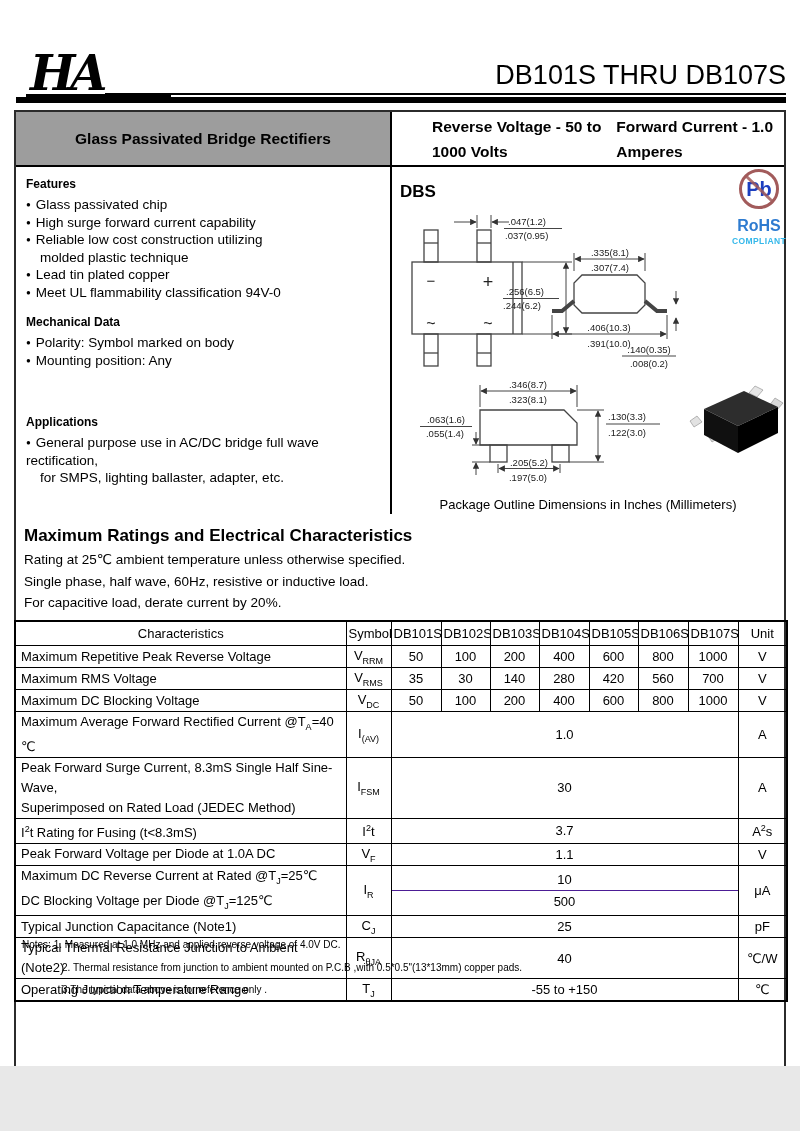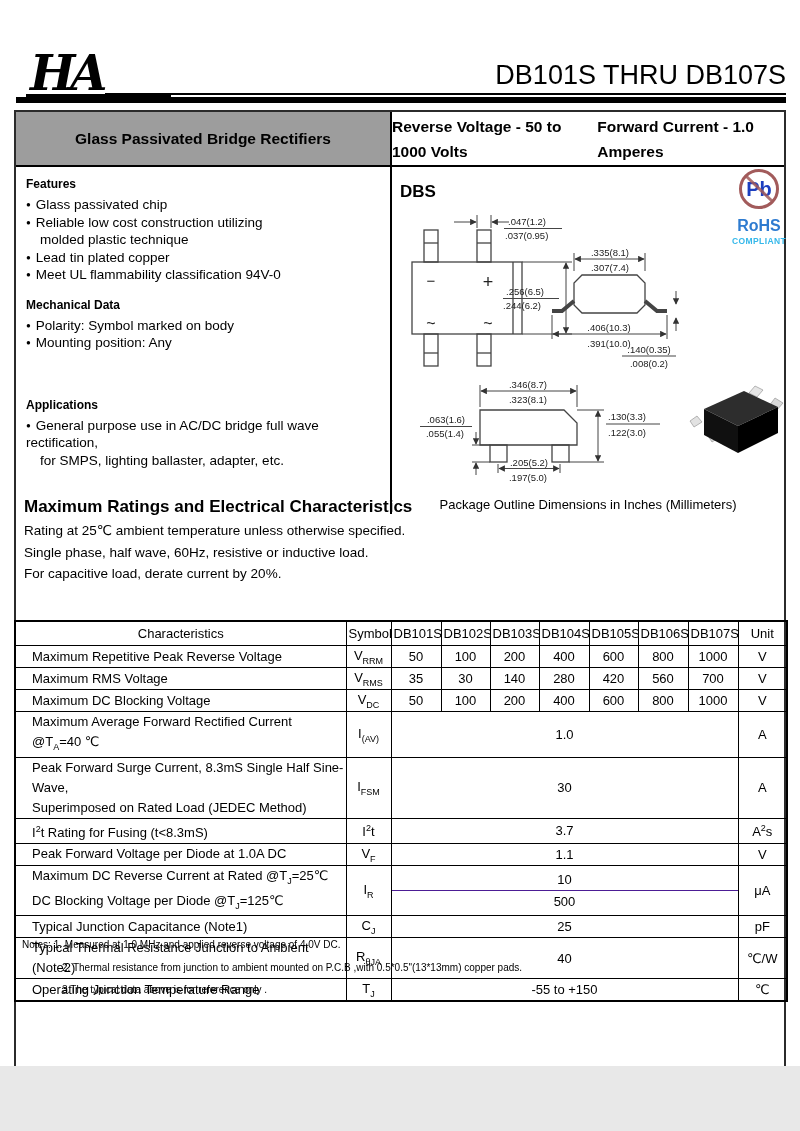--- a/index.html
+++ b/index.html
@@ -6,48 +6,48 @@
   .page{position:relative;width:800px;height:1066px;background:#fff;margin:0 auto;
         font-family:"Liberation Sans","DejaVu Sans",sans-serif;color:#000;overflow:hidden;}
   
   .logo-svg{position:absolute;left:26px;top:50px;width:145px;height:52px;}
   .doc-title{position:absolute;right:14px;top:60px;font-size:27px;font-weight:normal;letter-spacing:0px;}
   .rule-thin{position:absolute;left:105px;top:93px;width:681px;height:2px;background:#000;}
   .rule-thick{position:absolute;left:16px;top:97px;width:770px;height:6px;background:#000;}
   
   .frame{position:absolute;left:14px;top:110px;width:772px;height:960px;border:2px solid #2b2b2b;box-sizing:border-box;}
   
-  .band{position:absolute;left:0;top:0;width:100%;height:55px;border-bottom:2px solid #000;box-sizing:border-box;display:flex;}
+  .band{position:absolute;left:0;top:0;width:100%;height:55px;border-bottom:2px solid #000;box-sizing:border-box;display:flex;gap:40px;}
   .band-left{width:376px;background:#9d9d9d;border-right:2px solid #000;box-sizing:border-box;
              display:flex;align-items:center;justify-content:center;font-size:15.5px;font-weight:bold;}
   .band-right{flex:1;display:flex;flex-direction:row;align-items:center;justify-content:center;}
   .band-right div{font-size:15.5px;font-weight:bold;line-height:25px;}
   
   .cols{position:absolute;left:0;top:55px;width:100%;height:347px;display:flex;}
   .col-left{width:376px;border-right:2px solid #000;box-sizing:border-box;padding:6px 6px 0 10px;}
   .col-right{position:relative;flex:1;}
   .sec-title{font-size:12px;font-weight:bold;margin:4px 0 5px 0;}
   .sec-mech{margin-top:14px;}
   .sec-app{margin-top:46px;}
   .list .li{font-size:13.5px;line-height:17.5px;}
   .blt{font-size:8px;vertical-align:2px;margin-right:5px;}
   .list .cont{padding-left:14px;}
   .pkg-svg{position:absolute;left:0;top:0;width:396px;height:347px;}
   .pkg-caption{position:absolute;left:0;top:330px;width:100%;text-align:center;font-size:13px;}
   
-  .ratings{position:absolute;left:0;top:382px;width:100%;height:106px;box-sizing:border-box;padding:3px 10px 0 8px;}
+  .ratings{position:absolute;left:0;top:411px;width:100%;height:106px;box-sizing:border-box;padding:3px 10px 0 8px;}
   .ratings-title{font-size:17px;font-weight:bold;margin:0 0 3px 0;}
   .ratings .li{font-size:13.5px;line-height:21.5px;}
   
   table.ratings-table{position:absolute;left:-2px;top:508px;width:772px;border-collapse:collapse;
         border:2px solid #000;font-size:13px;table-layout:fixed;}
   .ratings-table th,.ratings-table td{border:1px solid #000;text-align:center;height:21px;padding:0 2px;
         font-weight:normal;overflow:hidden;}
   .ratings-table th{height:23px;}
-  .ratings-table .c-char{text-align:left;padding-left:16px;line-height:20px;}
+  .ratings-table .c-char{text-align:left;padding-left:5px;line-height:20px;}
   .ratings-table sub{font-size:9px;}
   .ratings-table sup{font-size:9px;}
   .ratings-table .c-split{padding:0;}
   .c-split div{height:21px;line-height:21px;}
   .c-split div.split-top{border-bottom:1px solid #4c1d95;}
   
   .notes{position:absolute;left:6px;top:822px;width:760px;}
   .notes .li{font-size:10px;line-height:22.5px;white-space:pre-wrap;}
   .notes .ind{padding-left:40px;}
 </style>
@@ -72,20 +72,21 @@
         <div>Reverse Voltage  -  50 to 1000 Volts</div>
         <div>Forward Current -  1.0 Amperes</div>
       </div>
     </div>
 
     <div class="cols">
       <div class="col-left">
         <div class="sec-title">Features</div>
         <div class="list">
             <div class="li"><span class="blt">●</span><span>Glass passivated chip</span></div>
+            <div class="li"><span class="blt">●</span><span>High surge forward current capability</span></div>
             <div class="li"><span class="blt">●</span><span>Reliable low cost construction utilizing</span></div>
             <div class="li cont"><span>molded plastic technique</span></div>
             <div class="li"><span class="blt">●</span><span>Lead tin plated copper</span></div>
             <div class="li"><span class="blt">●</span><span>Meet UL flammability classification 94V-0</span></div>
           </div>
 
         <div class="sec-title sec-mech">Mechanical Data</div>
         <div class="list">
             <div class="li"><span class="blt">●</span><span>Polarity: Symbol marked on body</span></div>
             <div class="li"><span class="blt">●</span><span>Mounting position: Any</span></div>

